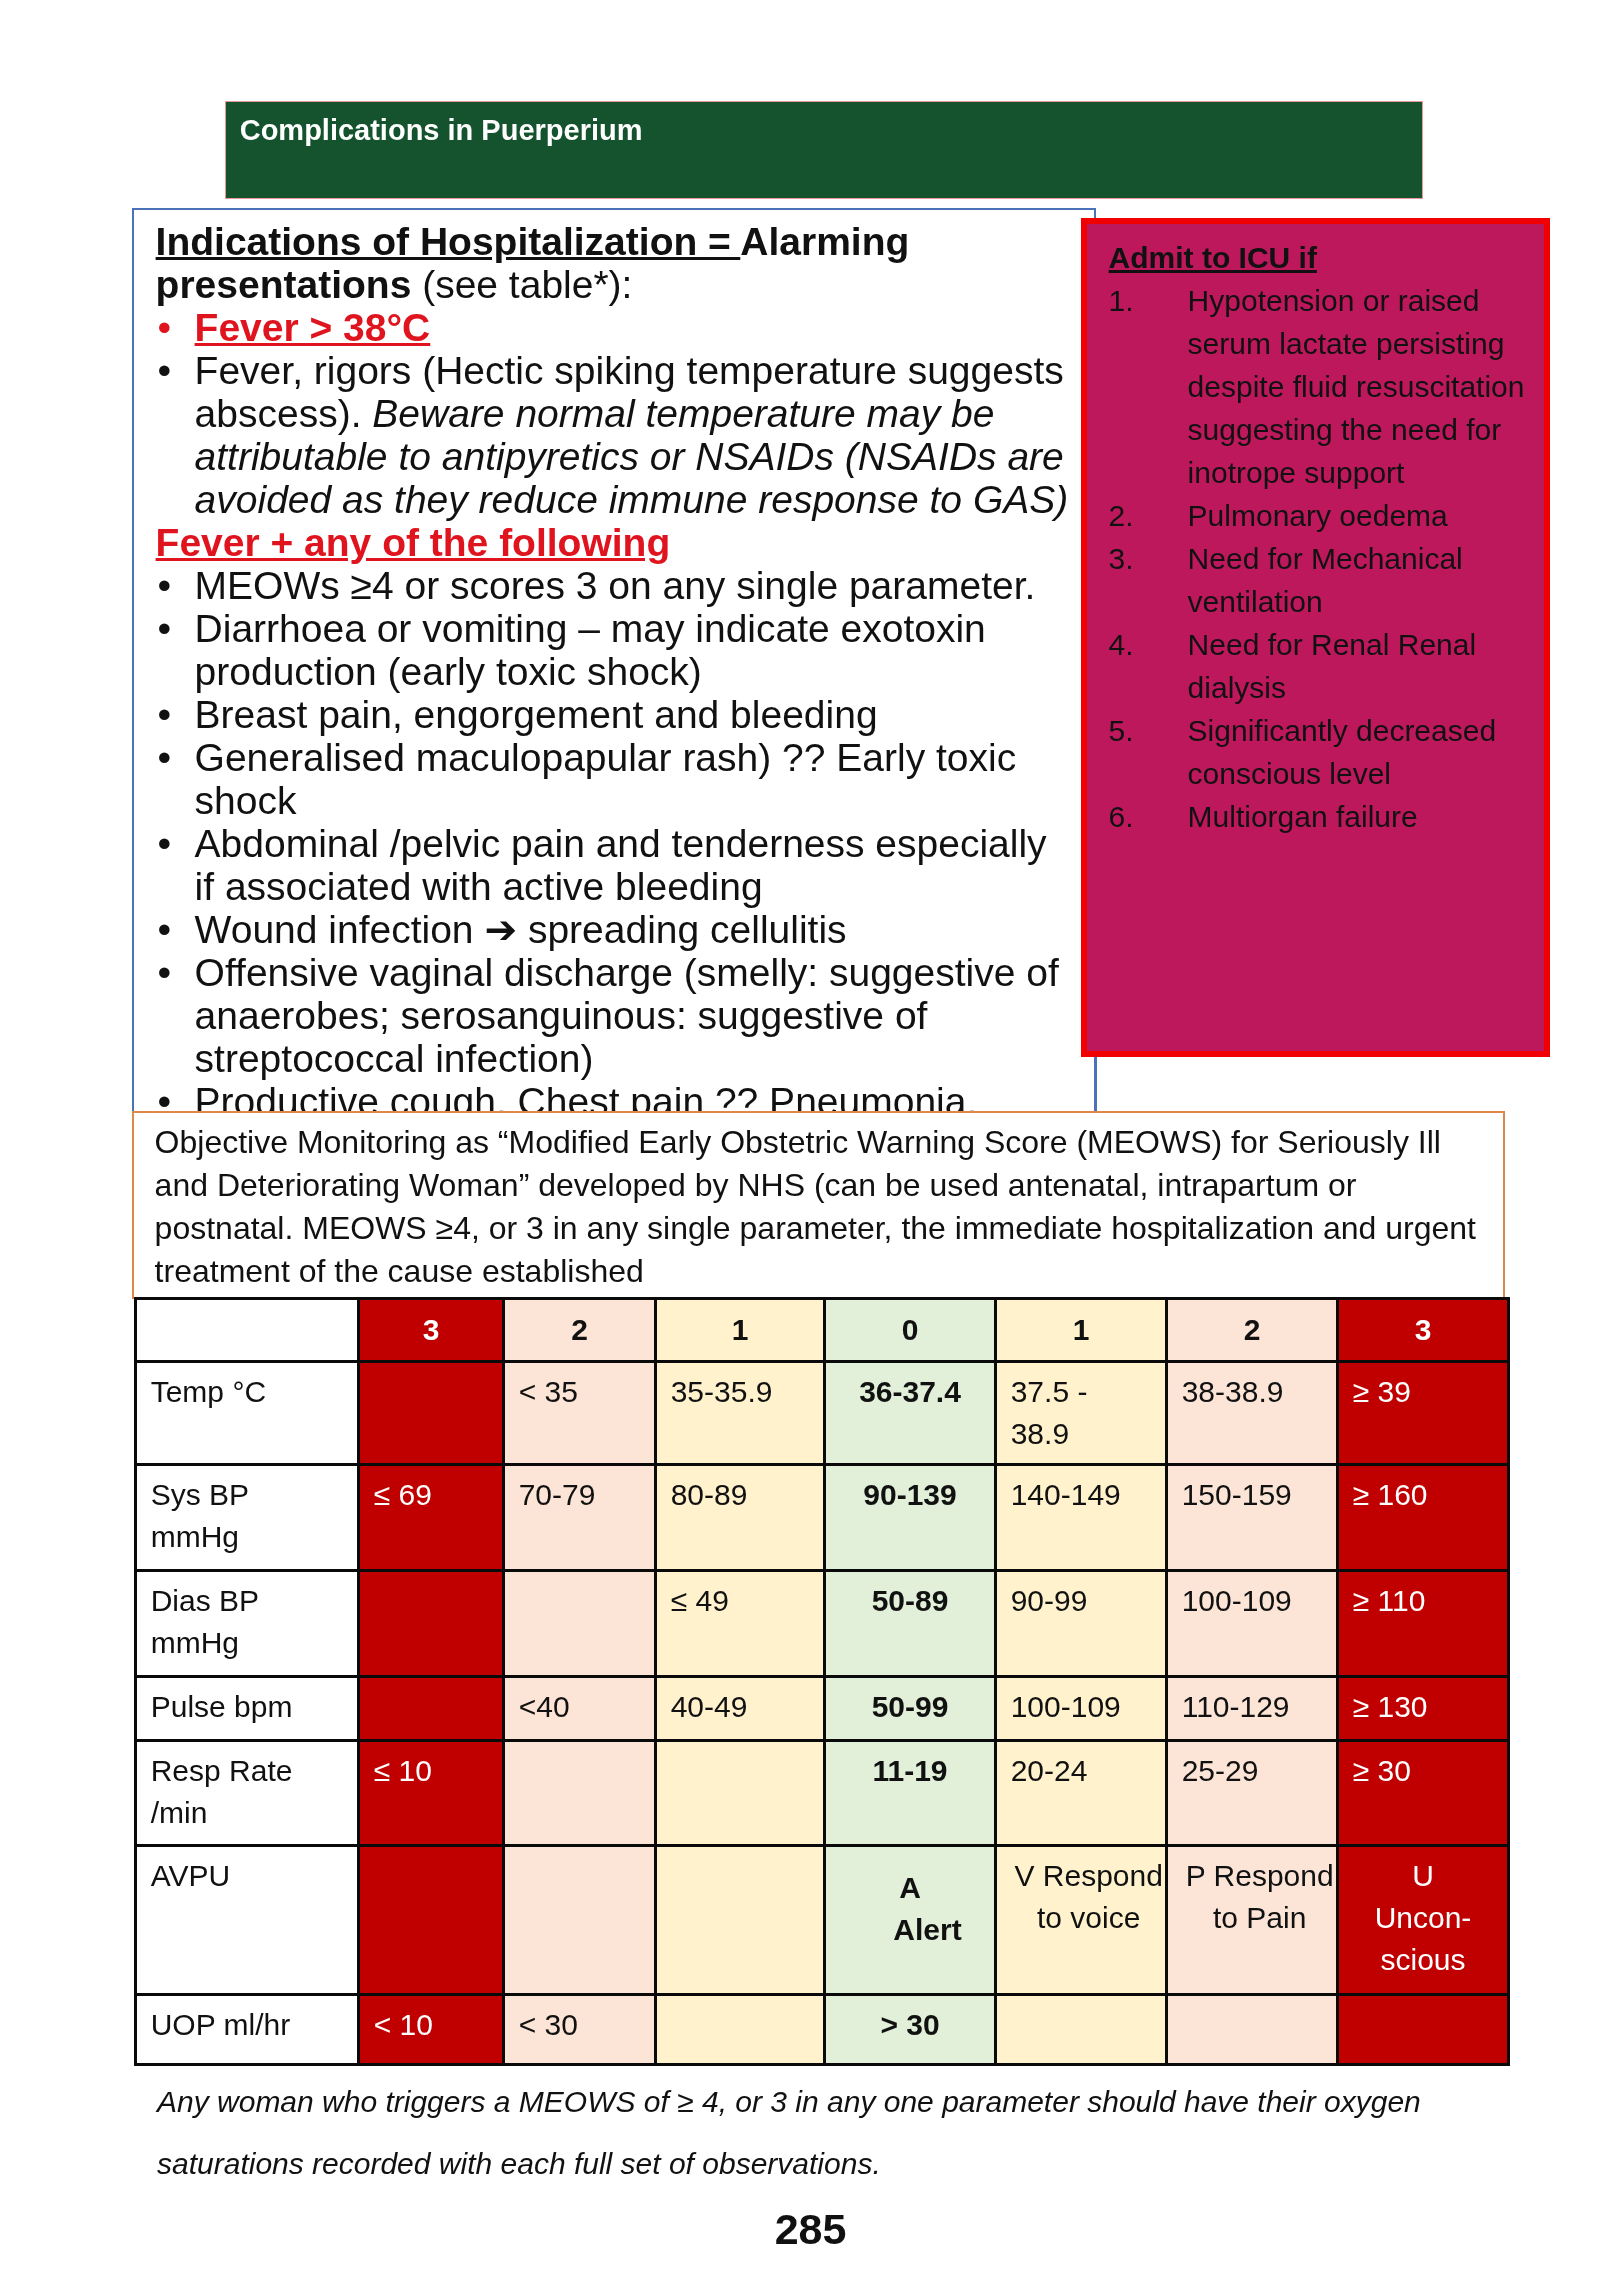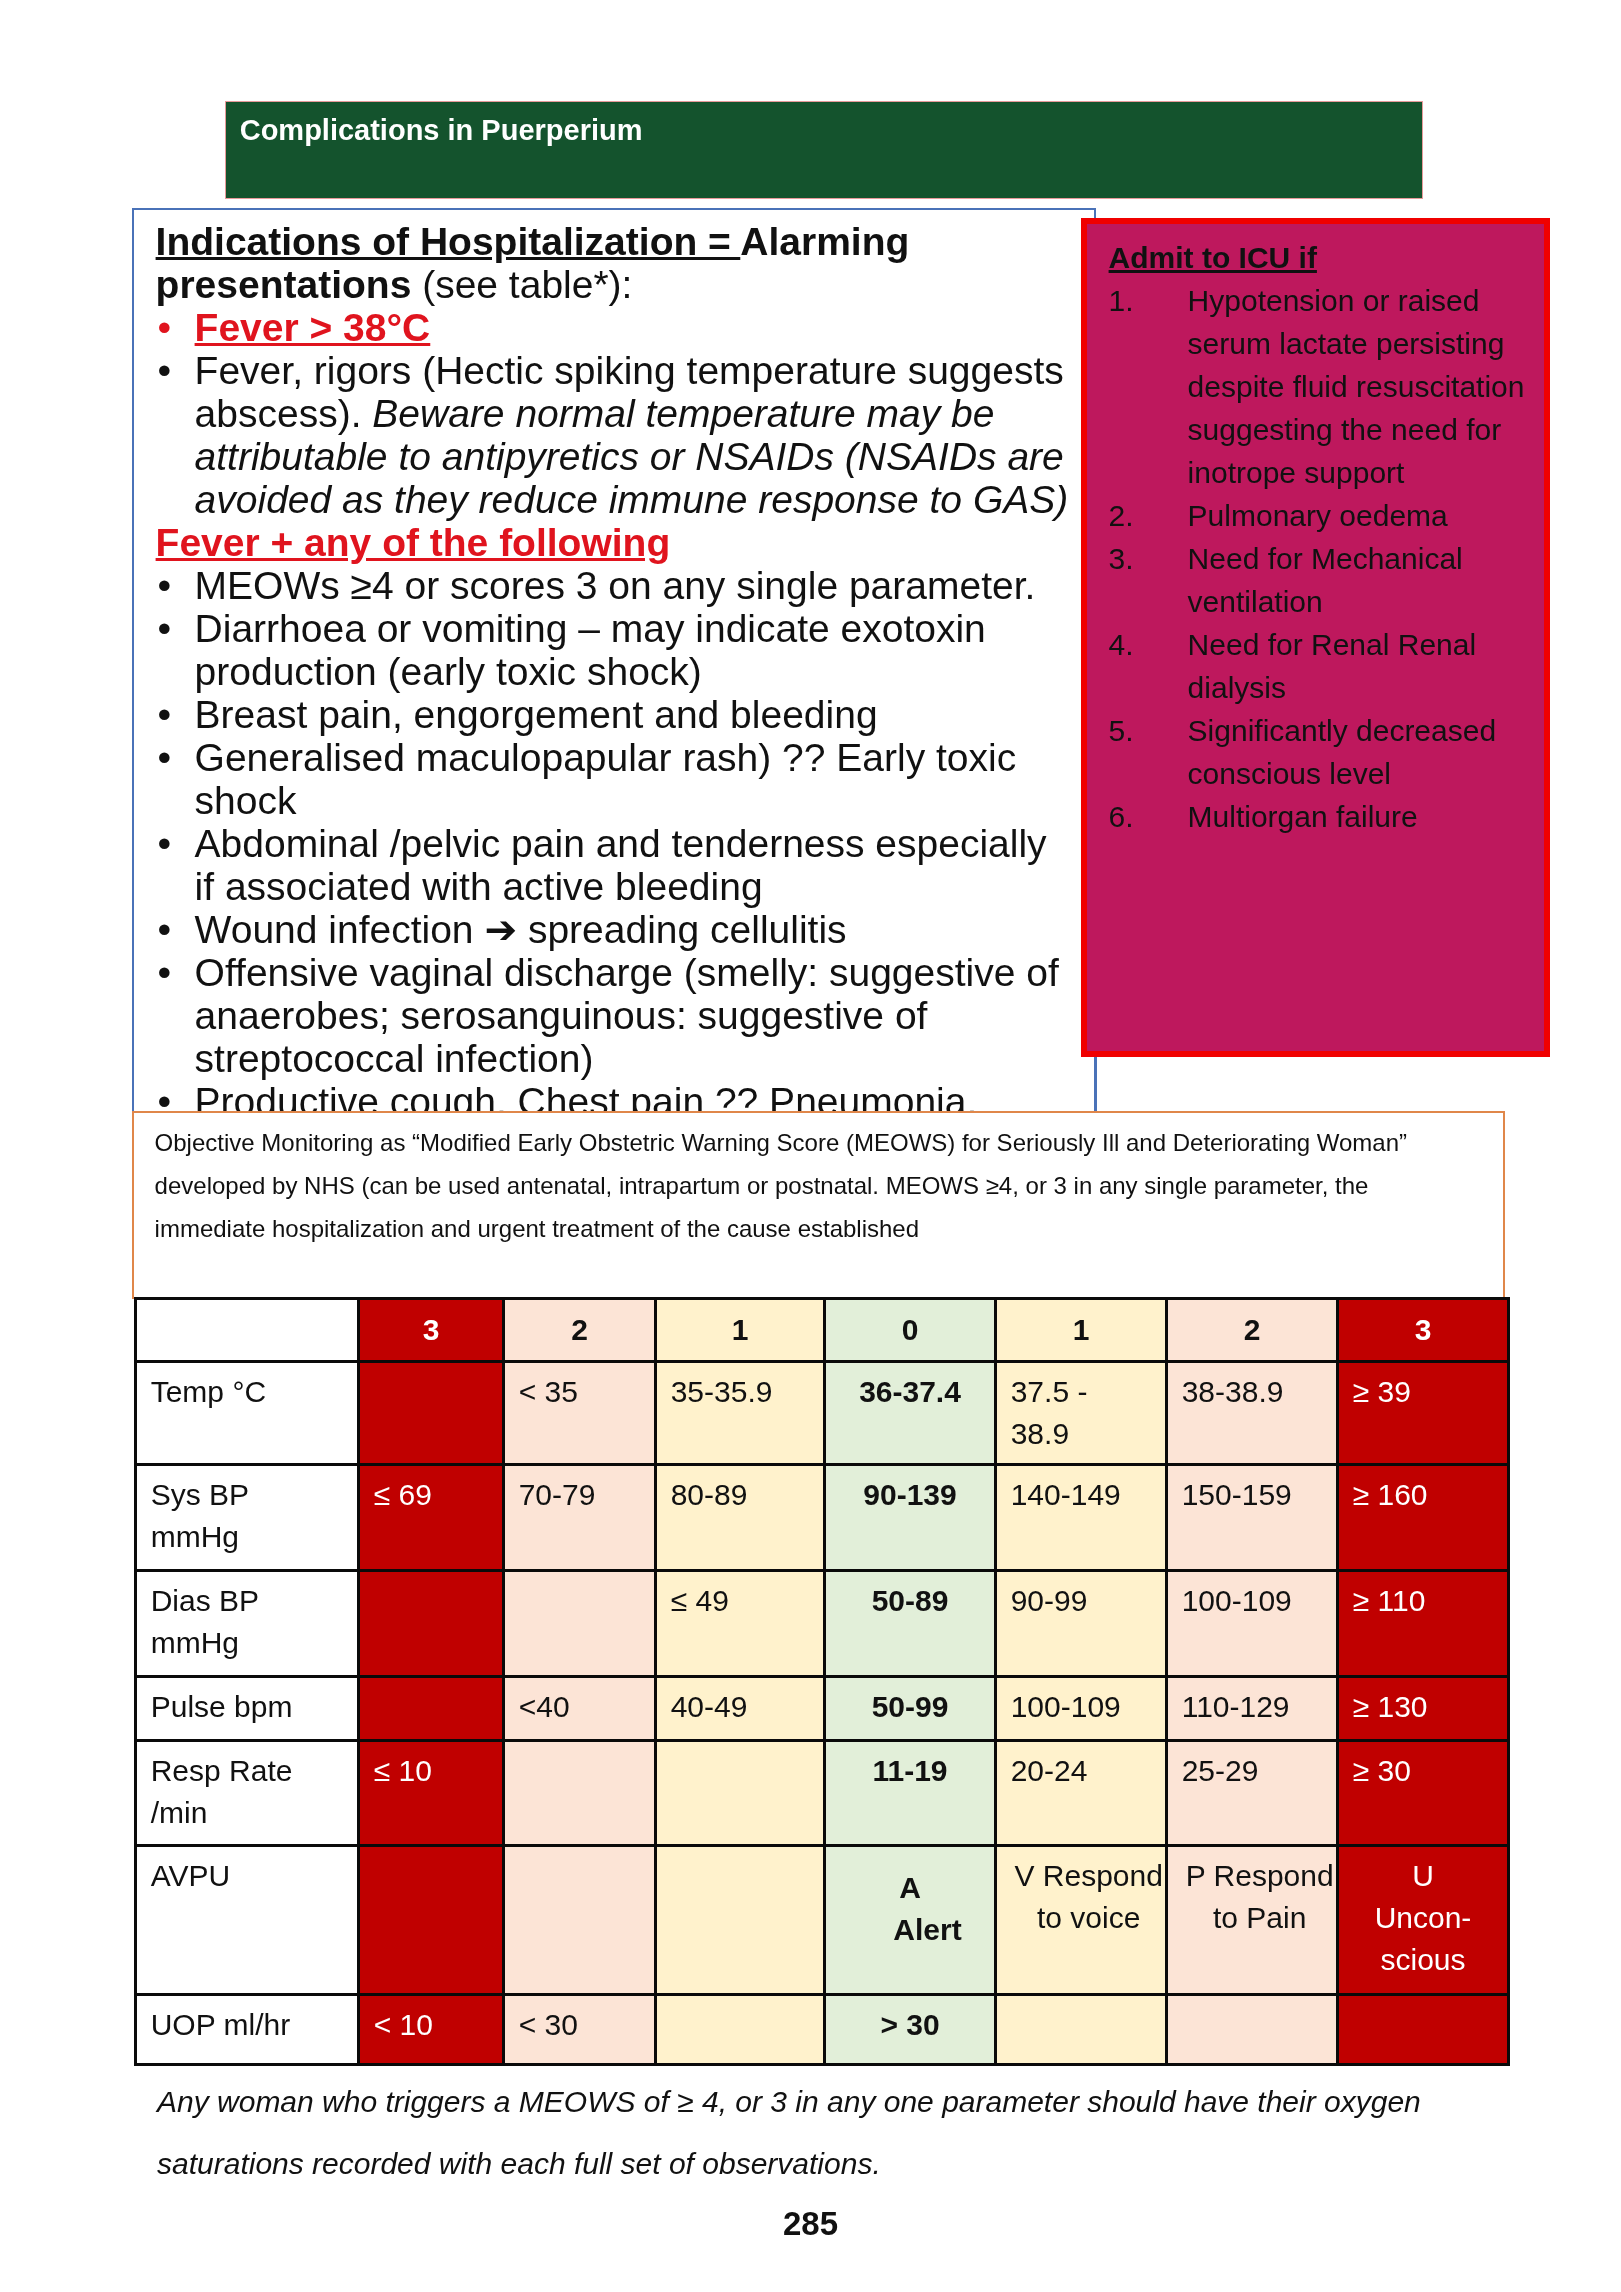--- a/index.html
+++ b/index.html
@@ -38,21 +38,21 @@
     ol.icu li { position: relative; padding-left: 79px; }
     ol.icu li .num { position: absolute; left: 0; top: 0; }
 
     .blue-tail {
       position: absolute; left: 1094px; top: 1057px; width: 2.9px; height: 55px; background: #4a72b8;
     }
 
     .meows-box {
       position: absolute; left: 132px; top: 1111px; width: 1373px; height: 188px;
       border: 2.9px solid #e0874a; border-bottom: none; padding: 7.8px 19.6px 0 20.6px;
-      font-size: 24px; line-height: 43px; background: #fff;
+      font-size: 32px; line-height: 43px; background: #fff;
     }
 
     table.meows {
       position: absolute; left: 134px; top: 1297px; width: 1371px;
       border-collapse: collapse; font-size: 30px; line-height: 42px;
       table-layout: fixed;
     }
     table.meows td, table.meows th {
       border: 3.9px solid #0a0a0a; vertical-align: top; padding: 7.8px 13.7px;
     }
@@ -63,21 +63,21 @@
     .c0 { background: #e2efd9; font-weight: bold; text-align: center; }
     .cl { background: #ffffff; }
     .center { text-align: center; }
 
     .footnote {
       position: absolute; left: 157px; top: 2071px; width: 1353px;
       font-style: italic; font-size: 30px; line-height: 62px;
     }
     .page-num {
       position: absolute; left: 0; top: 2205px; width: 1621px; text-align: center;
-      font-weight: bold; font-size: 33px; font-family: "Liberation Sans", sans-serif;
+      font-weight: bold; font-size: 43px; font-family: "Liberation Sans", sans-serif;
     }
   </style>
 </head>
 <body>
 
 <div class="banner">
   <div>Complications in Puerperium</div>
 </div>
 
 <div class="hosp-box">

